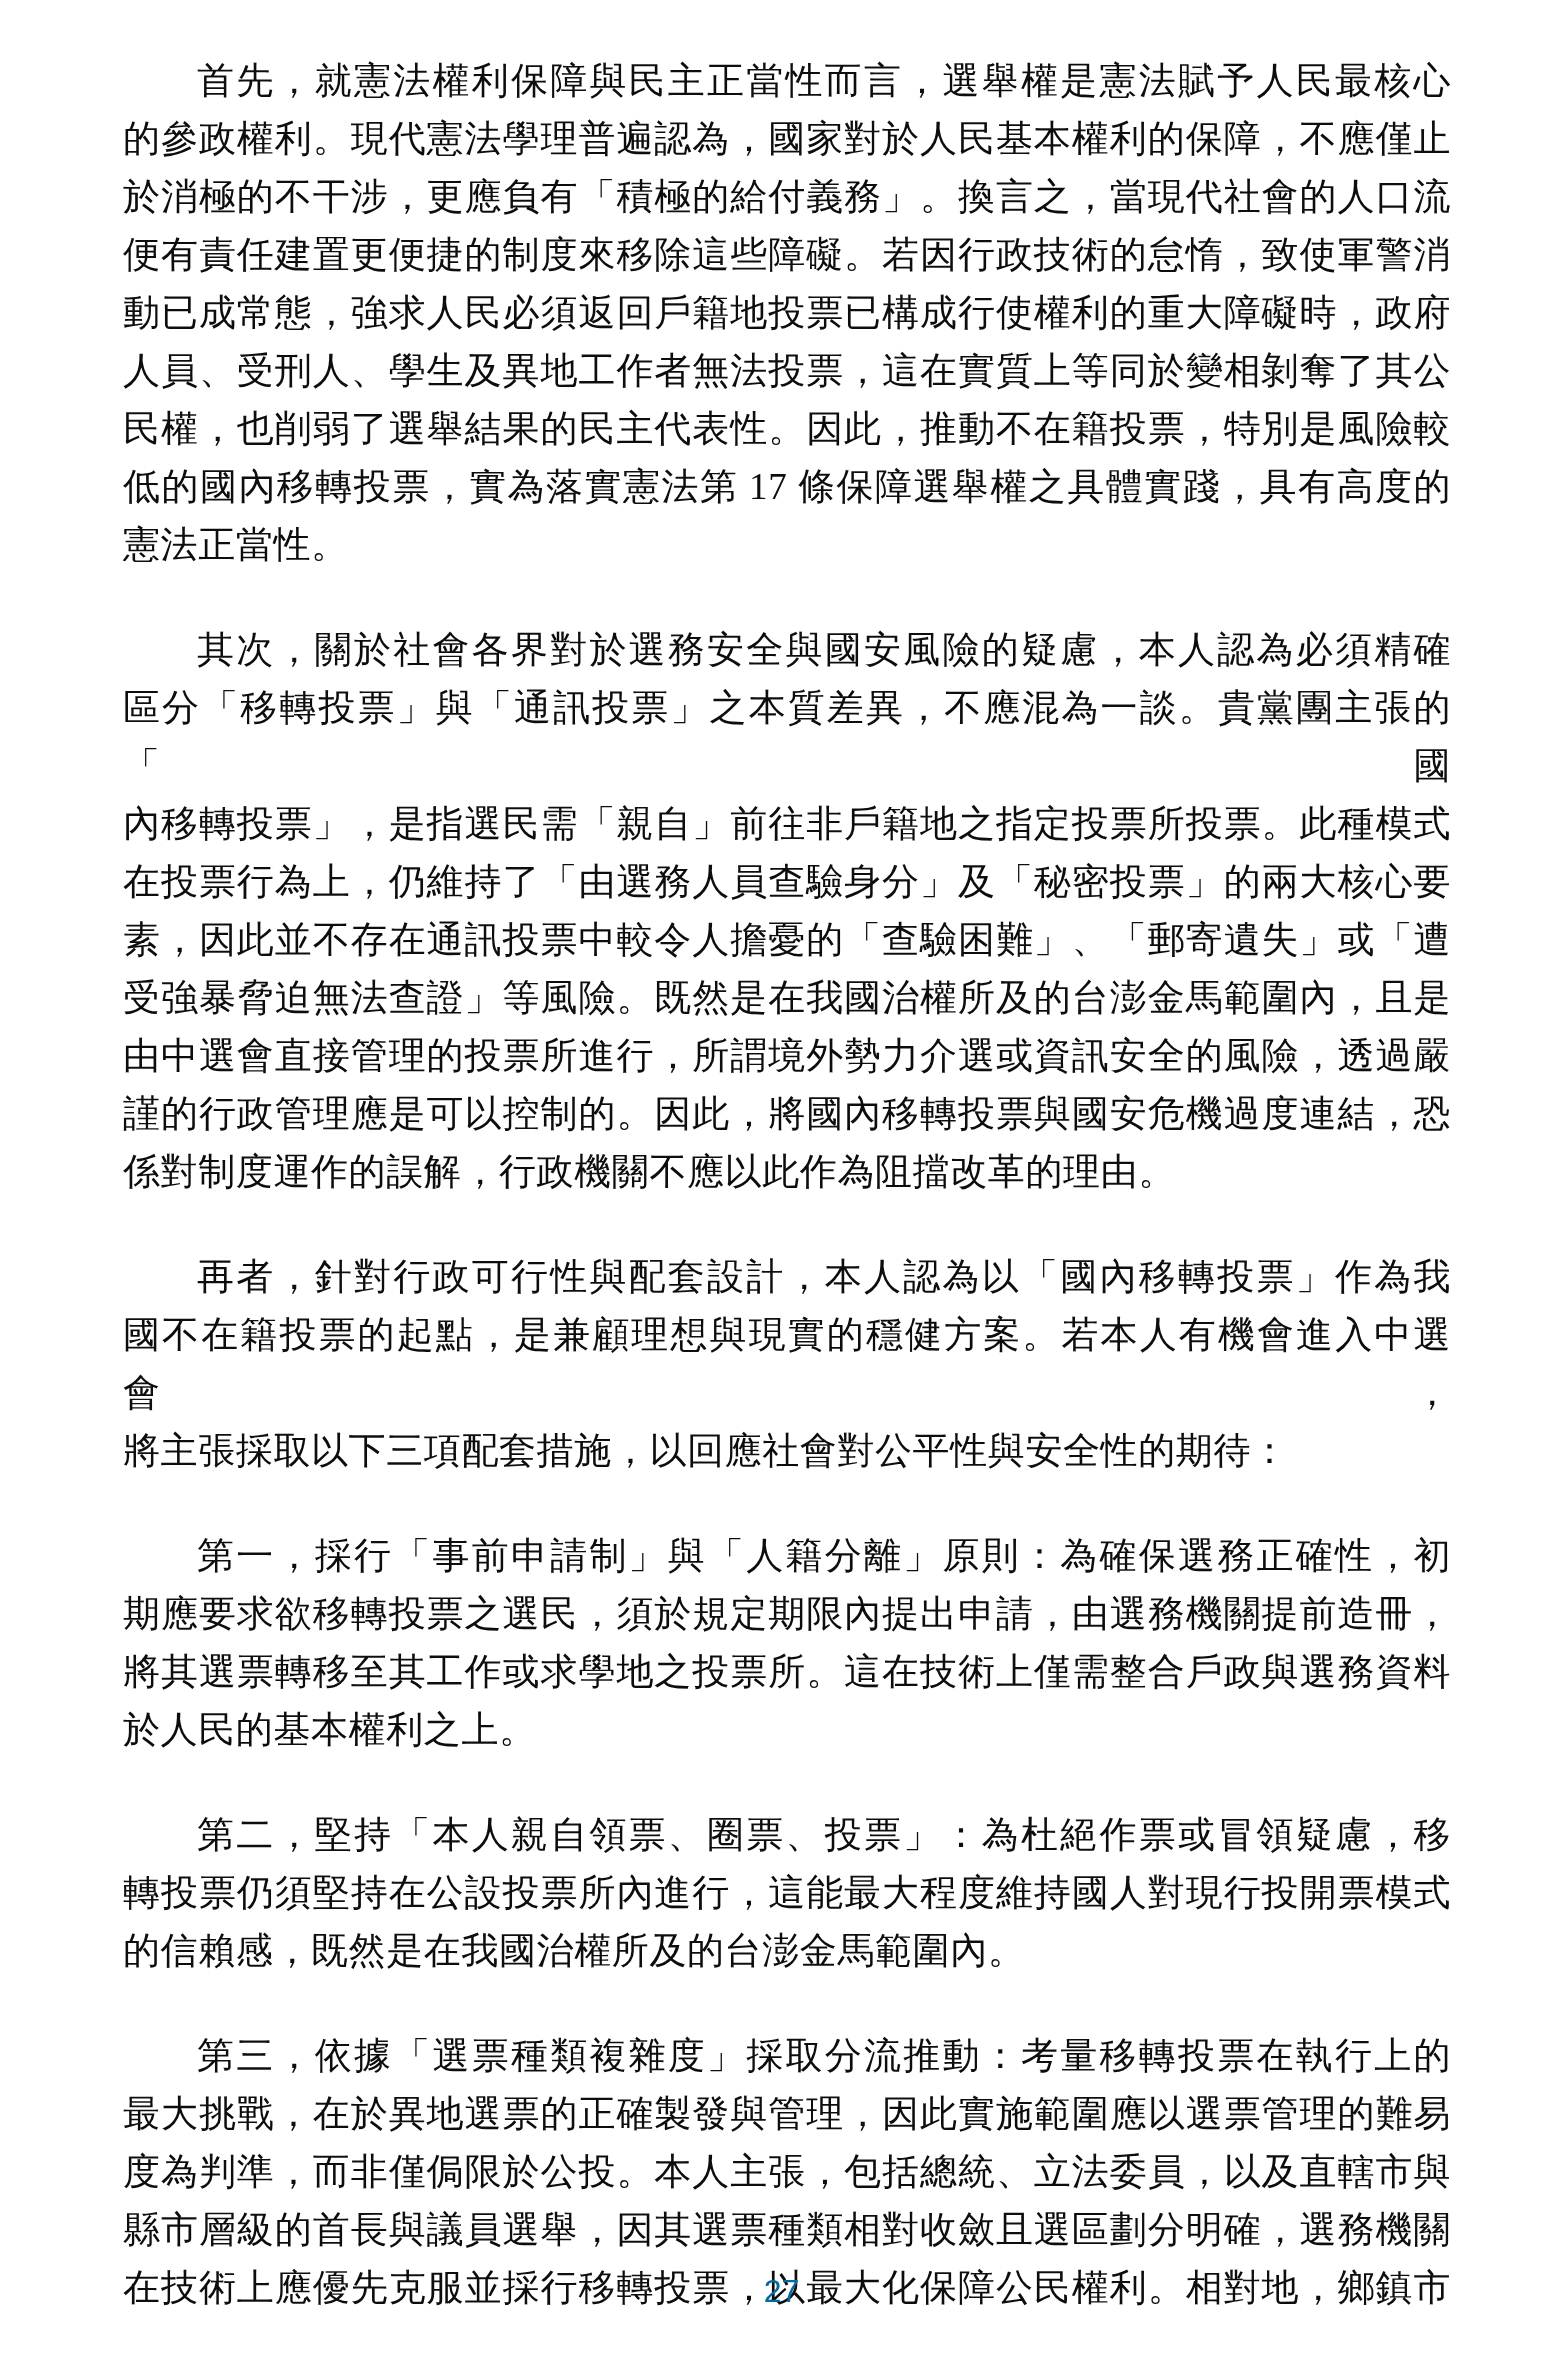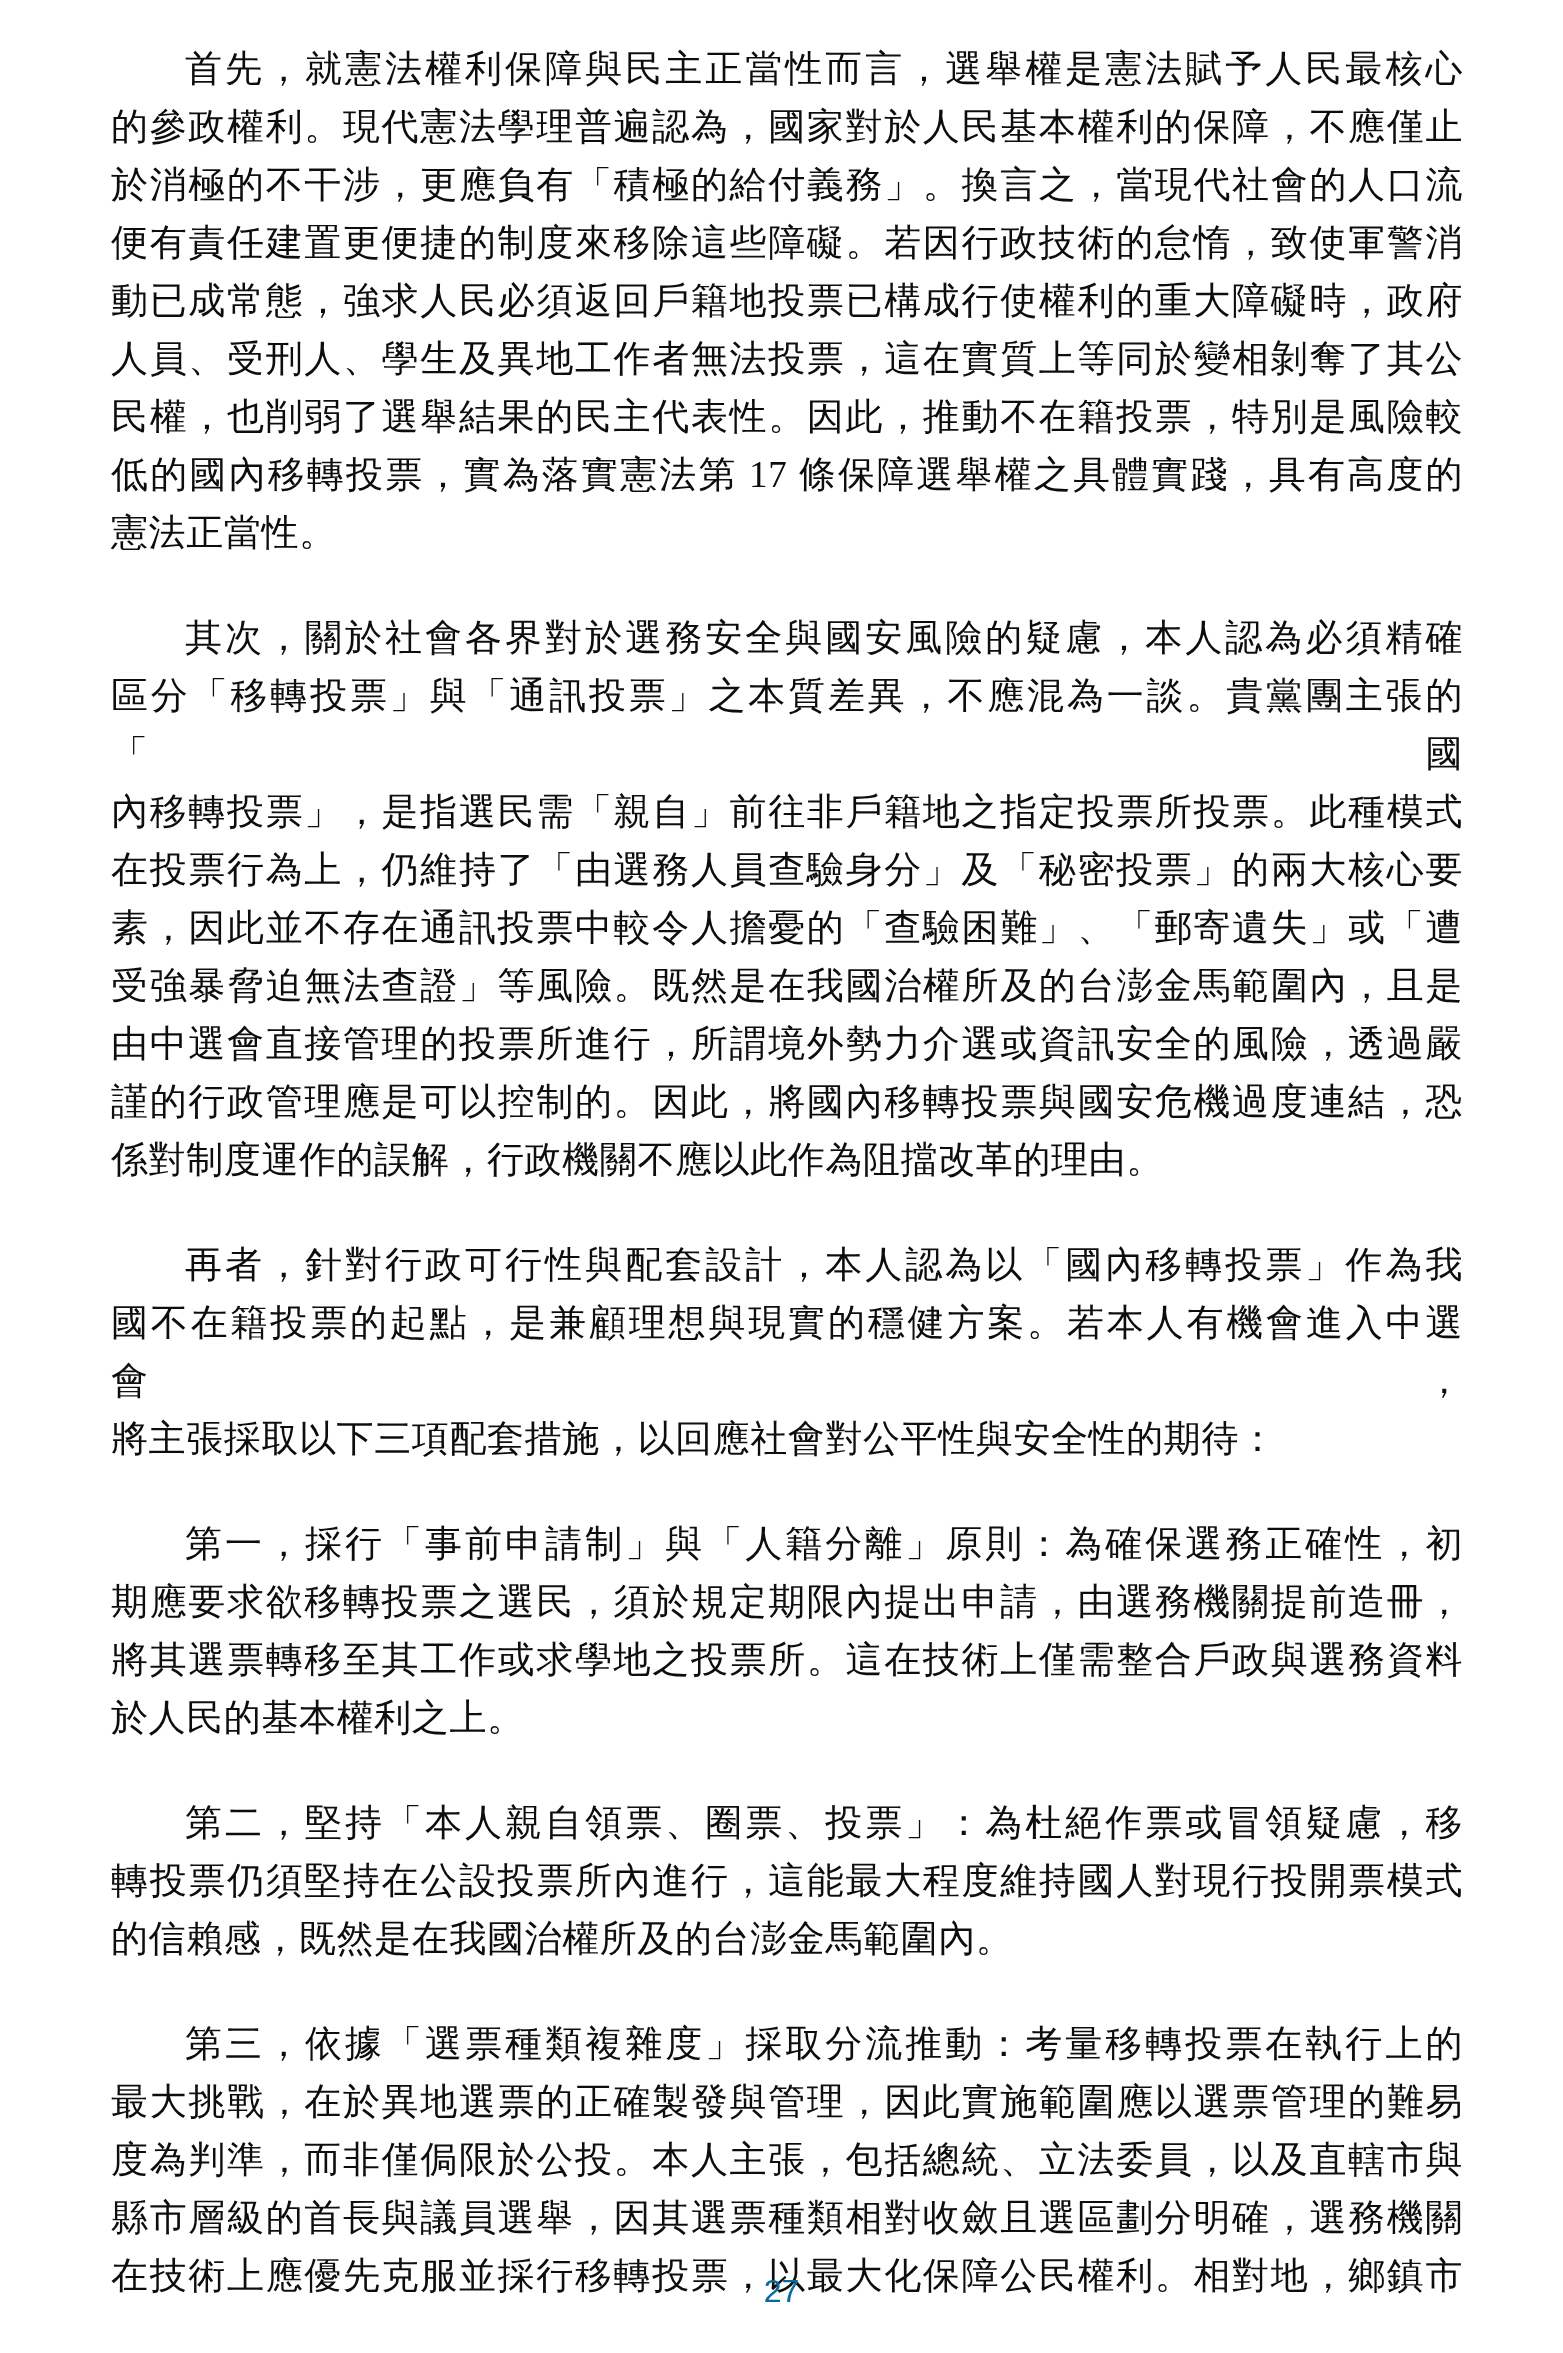--- a/index.html
+++ b/index.html
@@ -13,21 +13,21 @@
     background: #ffffff;
     color: #0d0d0d;
     font-family: "Liberation Serif", "DejaVu Serif", serif;
   }
   .doc {
     position: absolute;
     left: 111px;
     top: 40px;
     width: 1352px;
   }
-  .para { margin: 0; }
+  .para { margin: 12px; }
   .para + .para { margin-top: 47px; }
   .line {
     font-size: 37px;
     line-height: 58px;
     letter-spacing: 0.6px;
     text-align: justify;
     text-align-last: justify;
     text-justify: inter-ideograph;
     color: #0d0d0d;
   }

